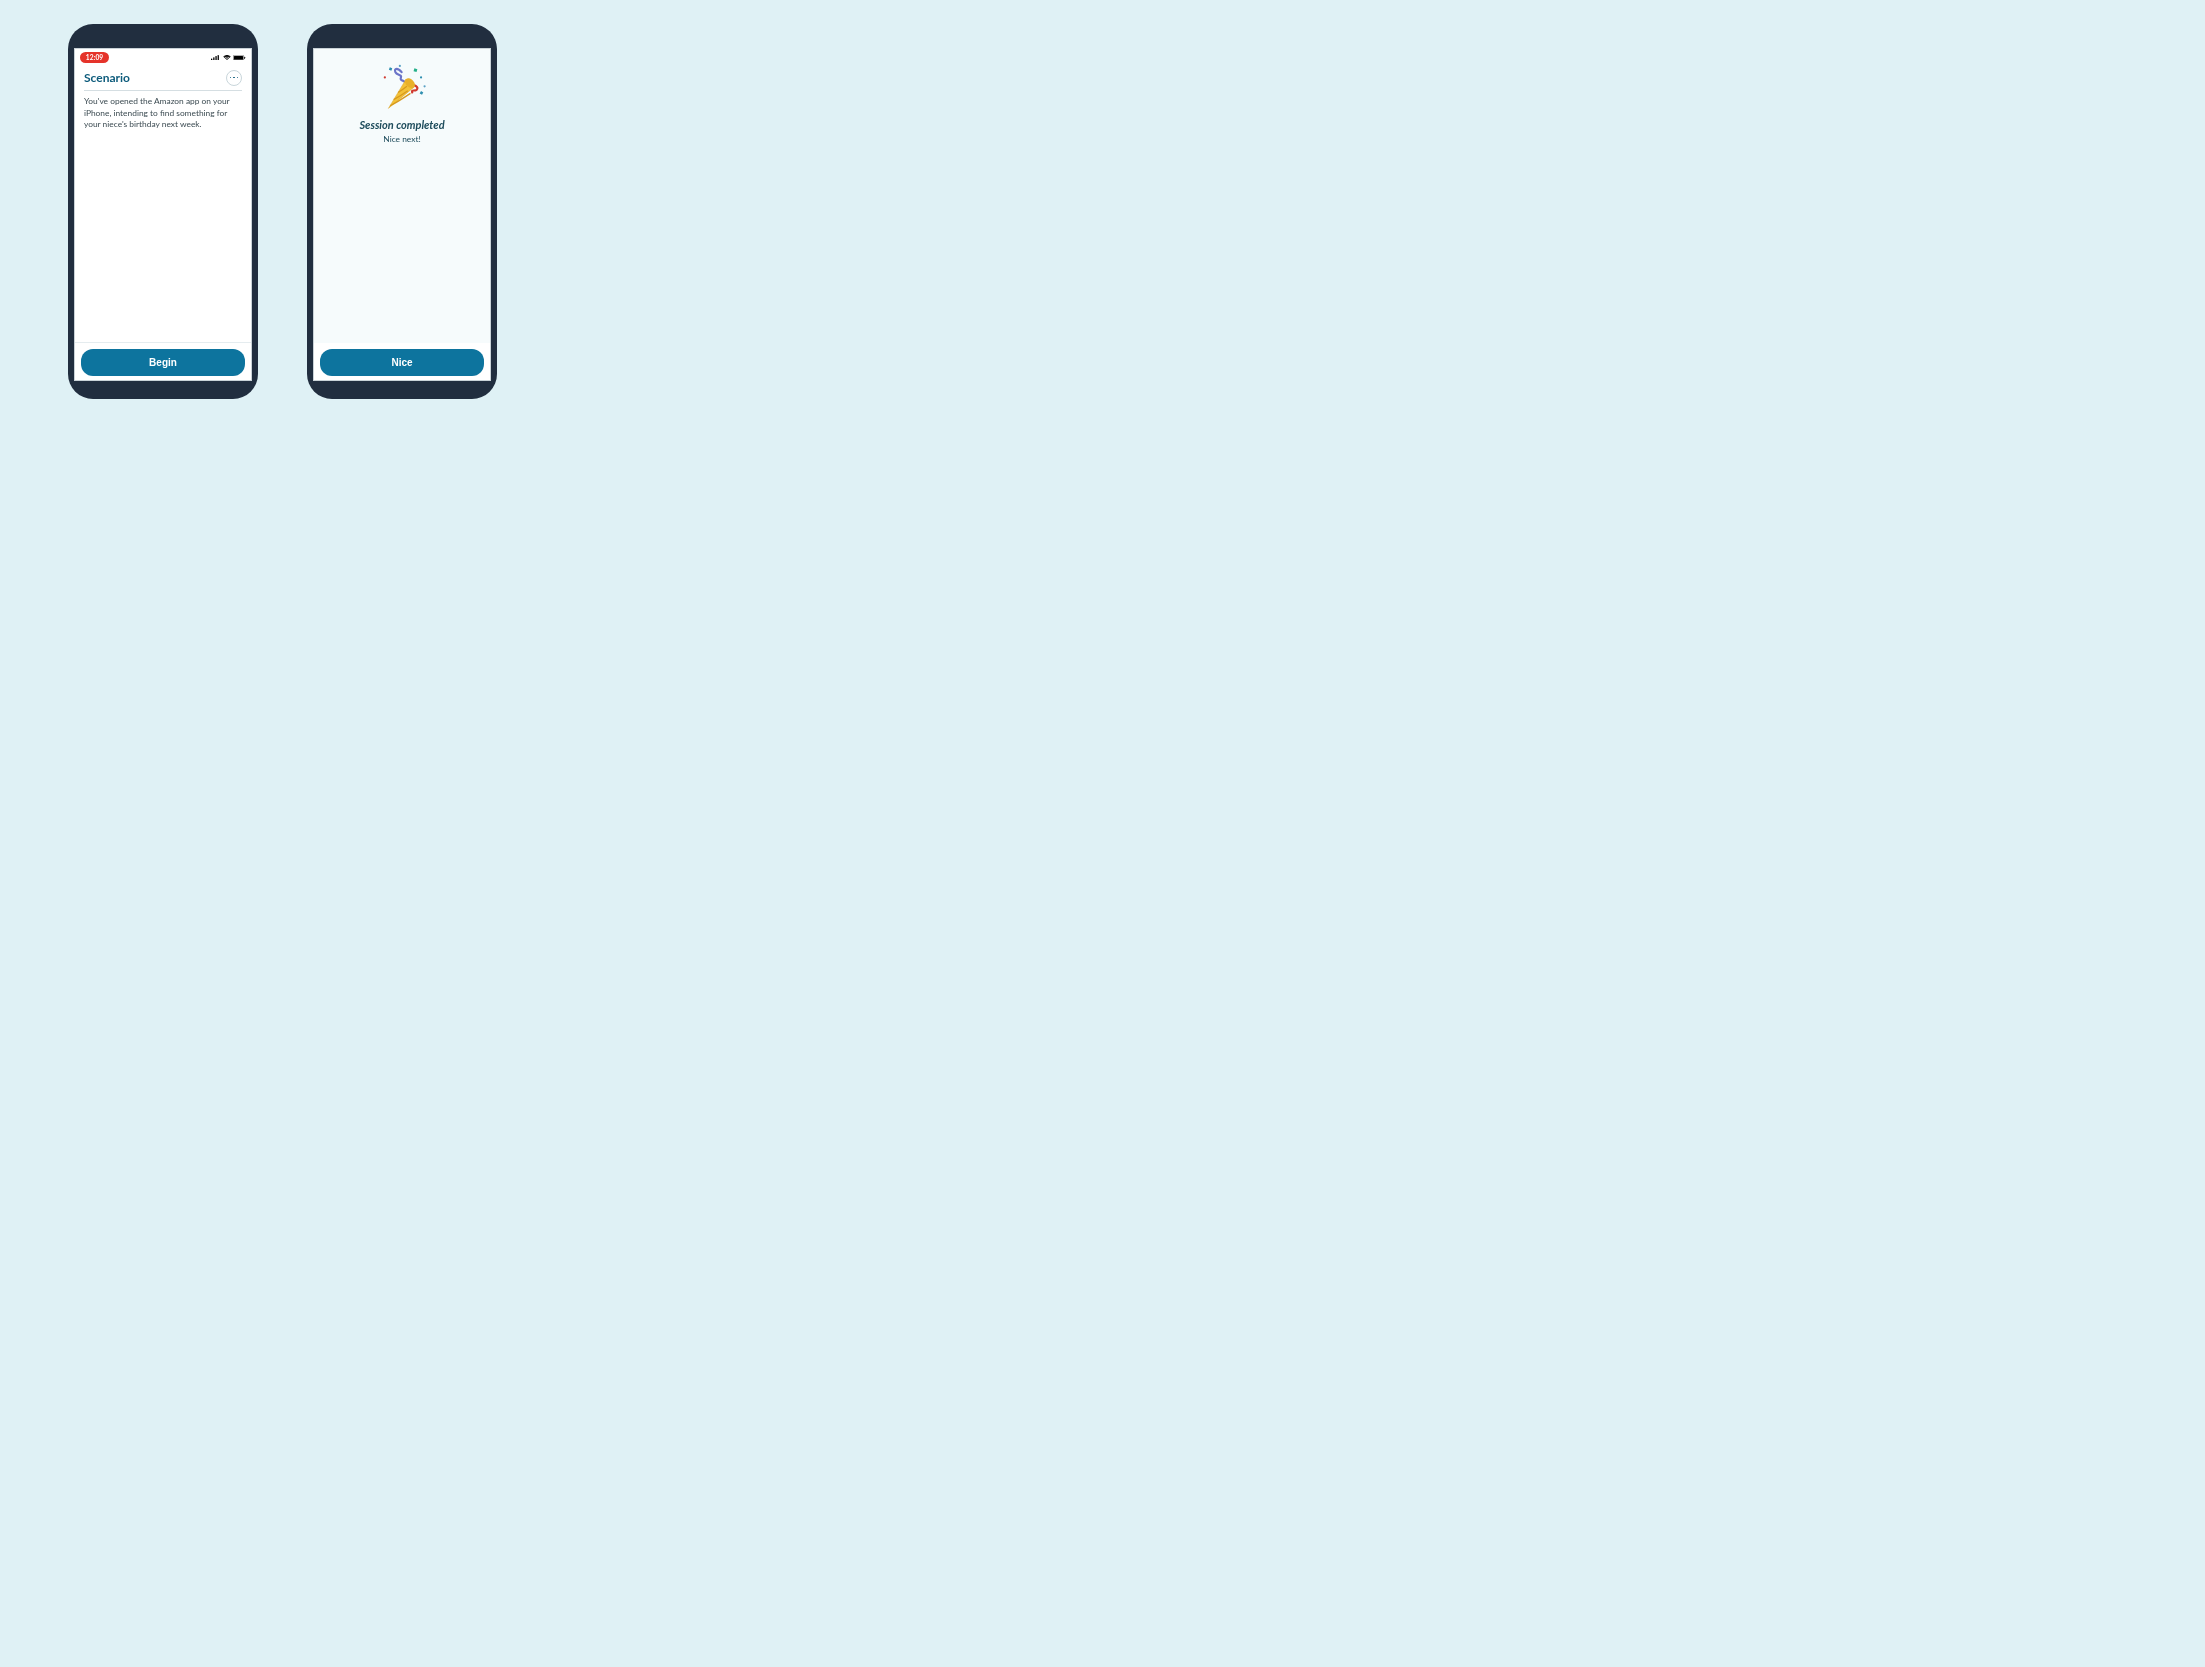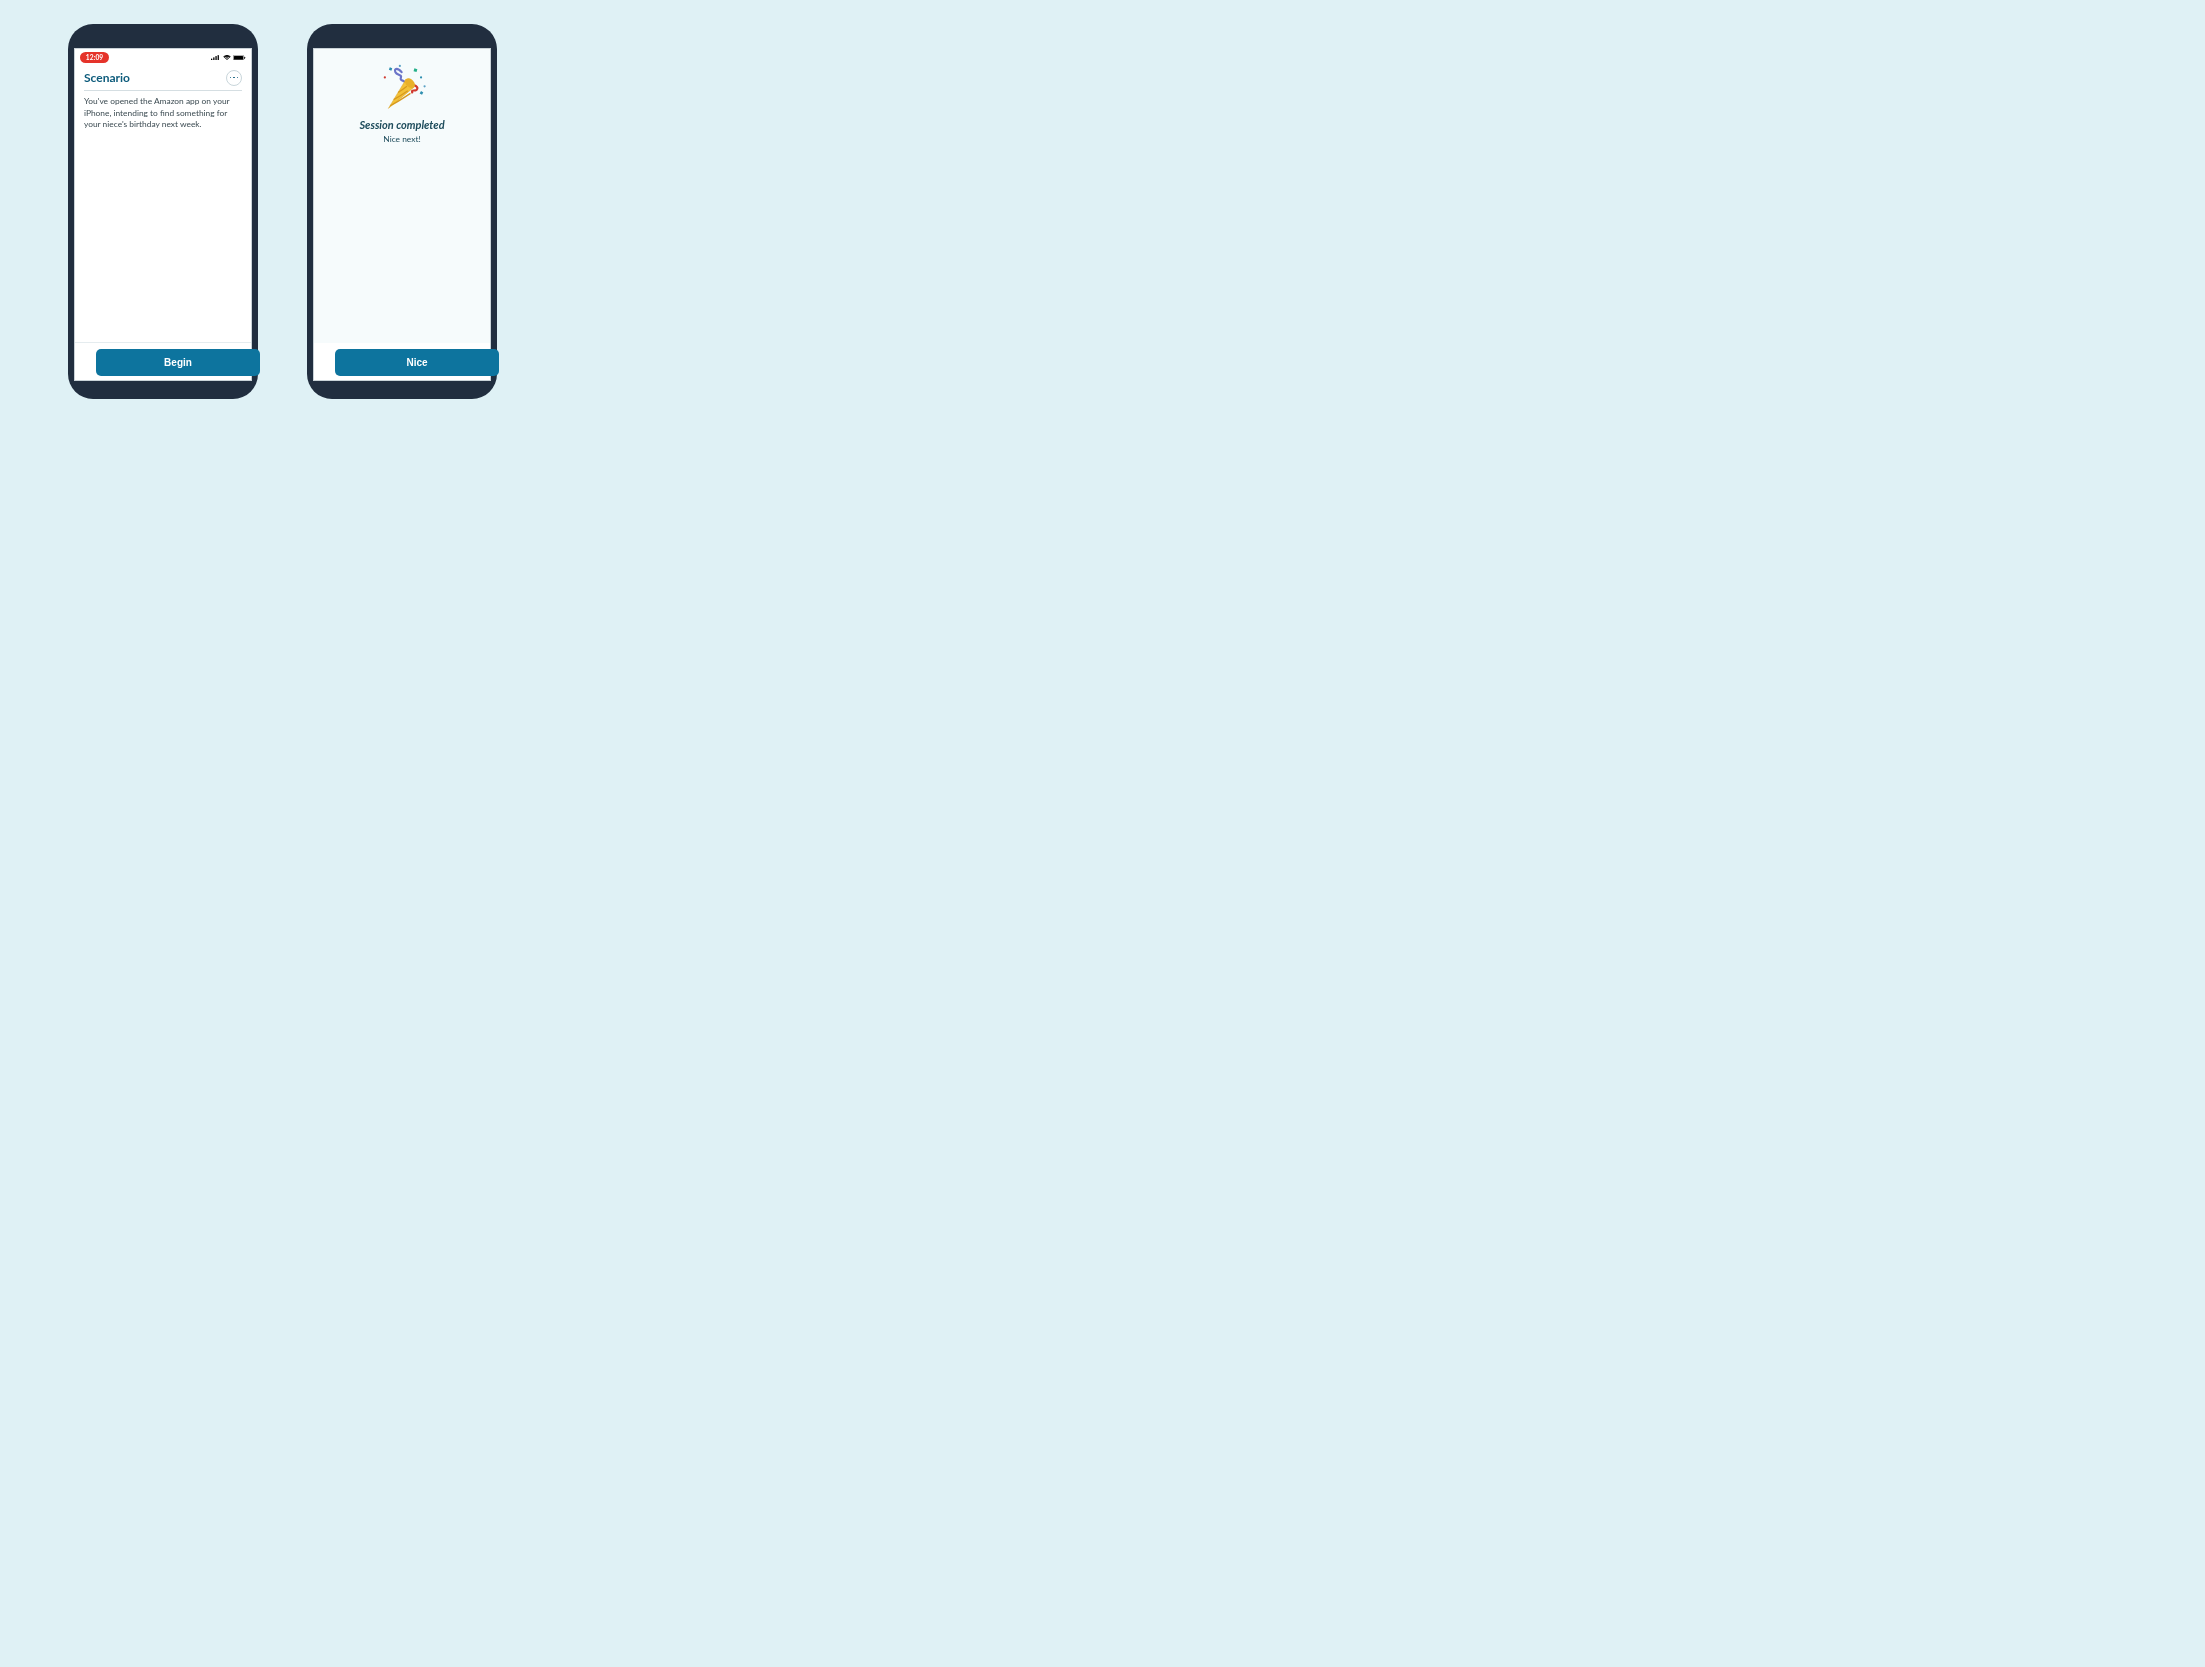--- a/index.html
+++ b/index.html
@@ -99,24 +99,23 @@
   .footer {
     padding: 6.2px 6.2px 4.4px 6.2px;
   }
   .primary-btn {
     width: 100%;
     background: #0d749e;
     color: #fff;
     font-weight: 700;
     font-size: 10px;
     border: none;
-    border-radius: 5px;
+    border-radius: 12px;
     padding: 8px 4.4px;
     cursor: pointer;
-    margin-left: 15px;
   }
   
   .completion {
     flex: 1;
     background: #f6fbfc;
     display: flex;
     flex-direction: column;
     align-items: center;
     padding-top: 15px;
   }

